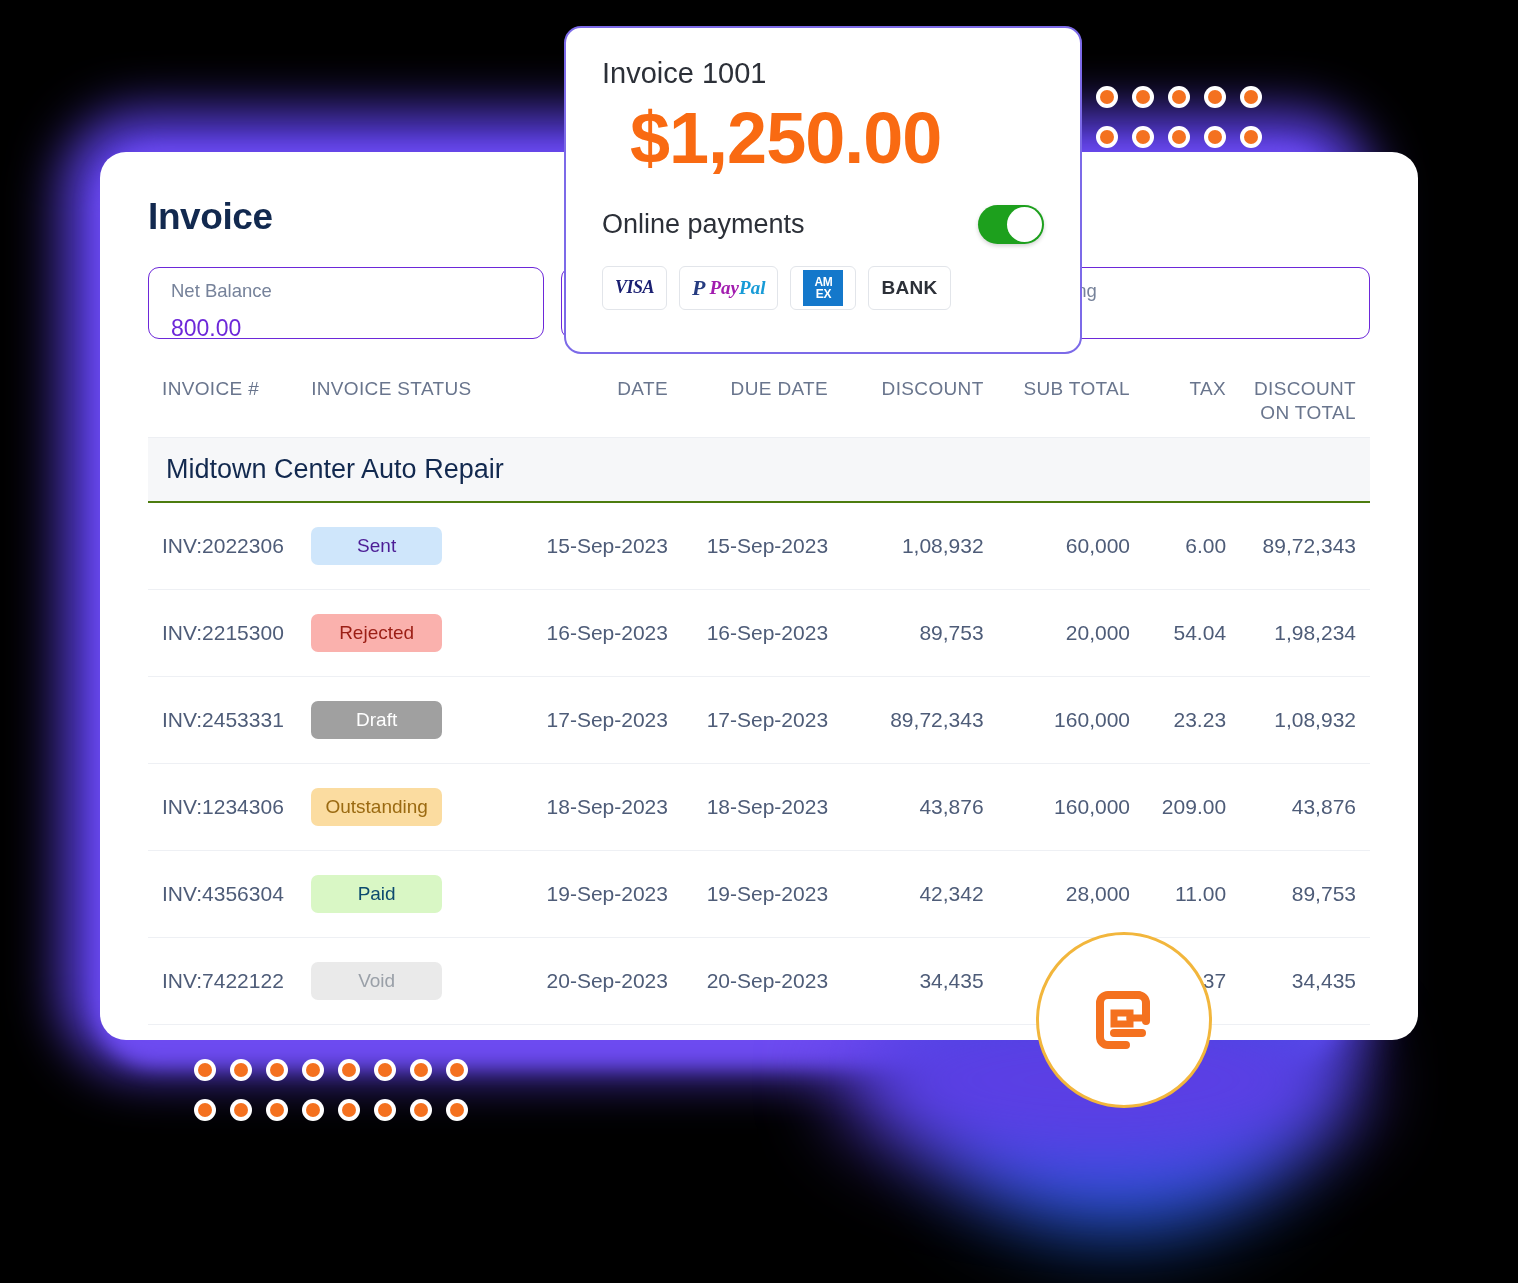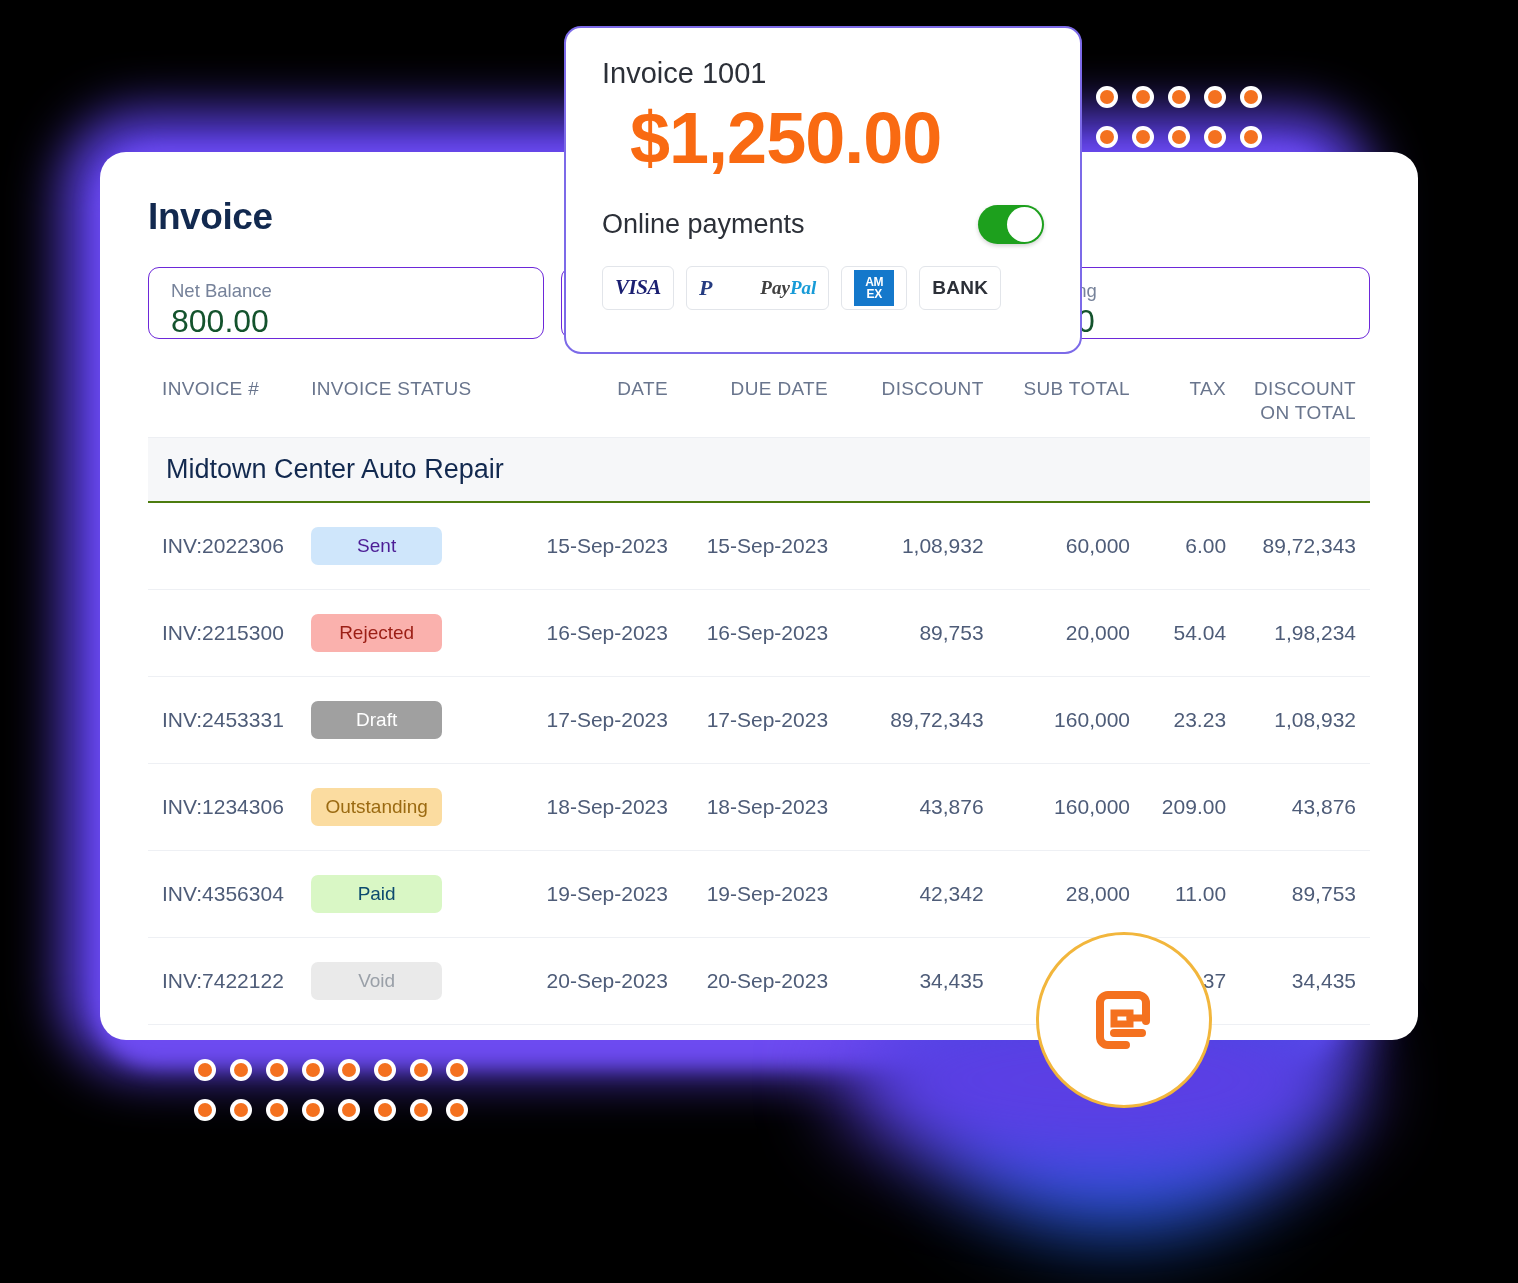--- a/index.html
+++ b/index.html
@@ -98,24 +98,24 @@
     border-radius: 11px;
     padding: 11px 22px 0 22px;
     background: #fff;
   }
   .stat-label {
     font-size: 18.5px;
     color: #76829A;
     line-height: 1.25;
   }
   .stat-value {
-    font-size: 32px;
-    color: #14532d;
+    font-size: 23px;
+    color: #6d28d9;
     line-height: 1.2;
-    margin-top: 0;
+    margin-top: 13px;
   }
 
   
   .table { margin-top: 28px; width: 100%; }
 
   .thead {
     display: flex;
     align-items: flex-start;
     padding: 0 14px 0 14px;
     height: 70px;
@@ -251,21 +251,21 @@
     display: flex;
     align-items: center;
     justify-content: center;
     background: #fff;
     padding: 0 12px;
   }
   .pm-visa {
     font-family: "Liberation Serif", serif;
     font-weight: bold;
     font-style: italic;
-    font-size: 21px;
+    font-size: 18px;
     color: #1A1F71;
     letter-spacing: -0.5px;
   }
   .pm-paypal {
     display: flex;
     align-items: center;
     gap: 4px;
   }
   .pm-paypal-mark {
     font-family: "Liberation Serif", serif;
@@ -273,21 +273,21 @@
     font-style: italic;
     font-size: 22px;
     color: #253B80;
   }
   .pm-paypal-txt {
     font-family: "Liberation Serif", serif;
     font-weight: bold;
     font-style: italic;
     font-size: 19px;
   }
-  .pm-paypal-txt .a { color: #404040; margin-left: 44px; }
+  .pm-paypal-txt .a { color: #a21caf; }
   .pm-paypal-txt .b { color: #179BD7; }
   .pm-amex {
     background: #1478CB;
     color: #ffffff;
     width: 40px;
     height: 36px;
     display: flex;
     flex-direction: column;
     align-items: center;
     justify-content: center;

